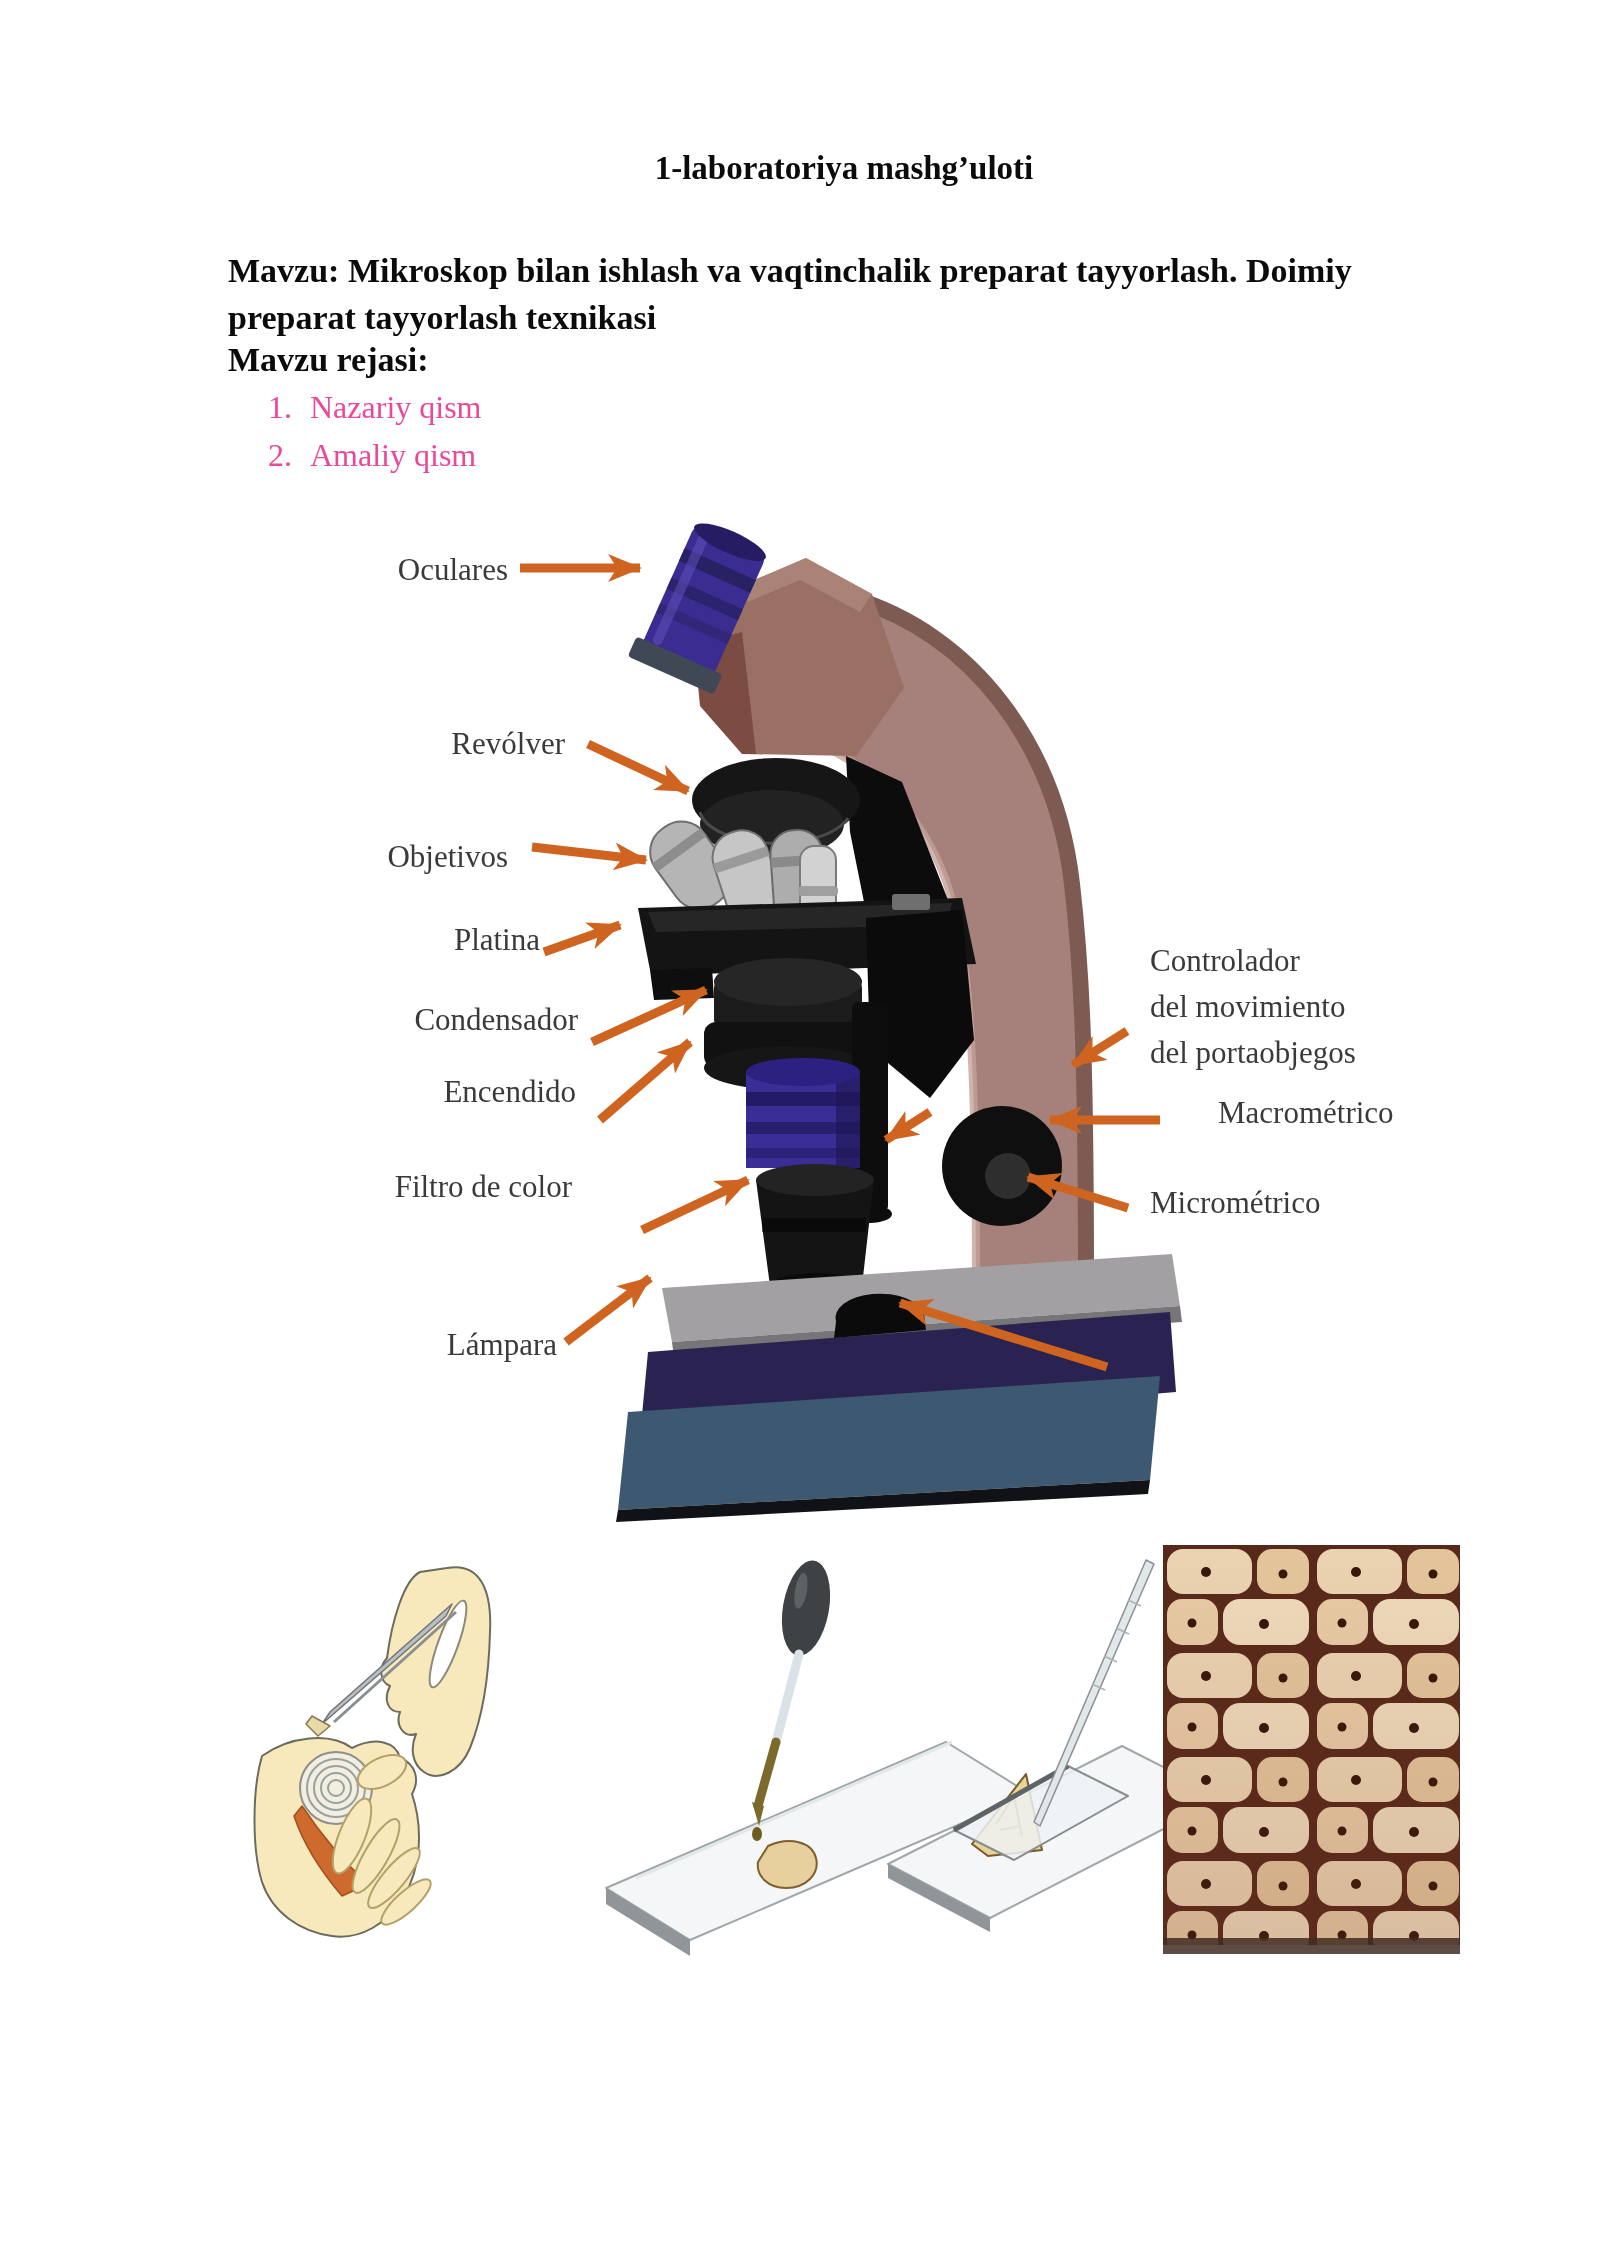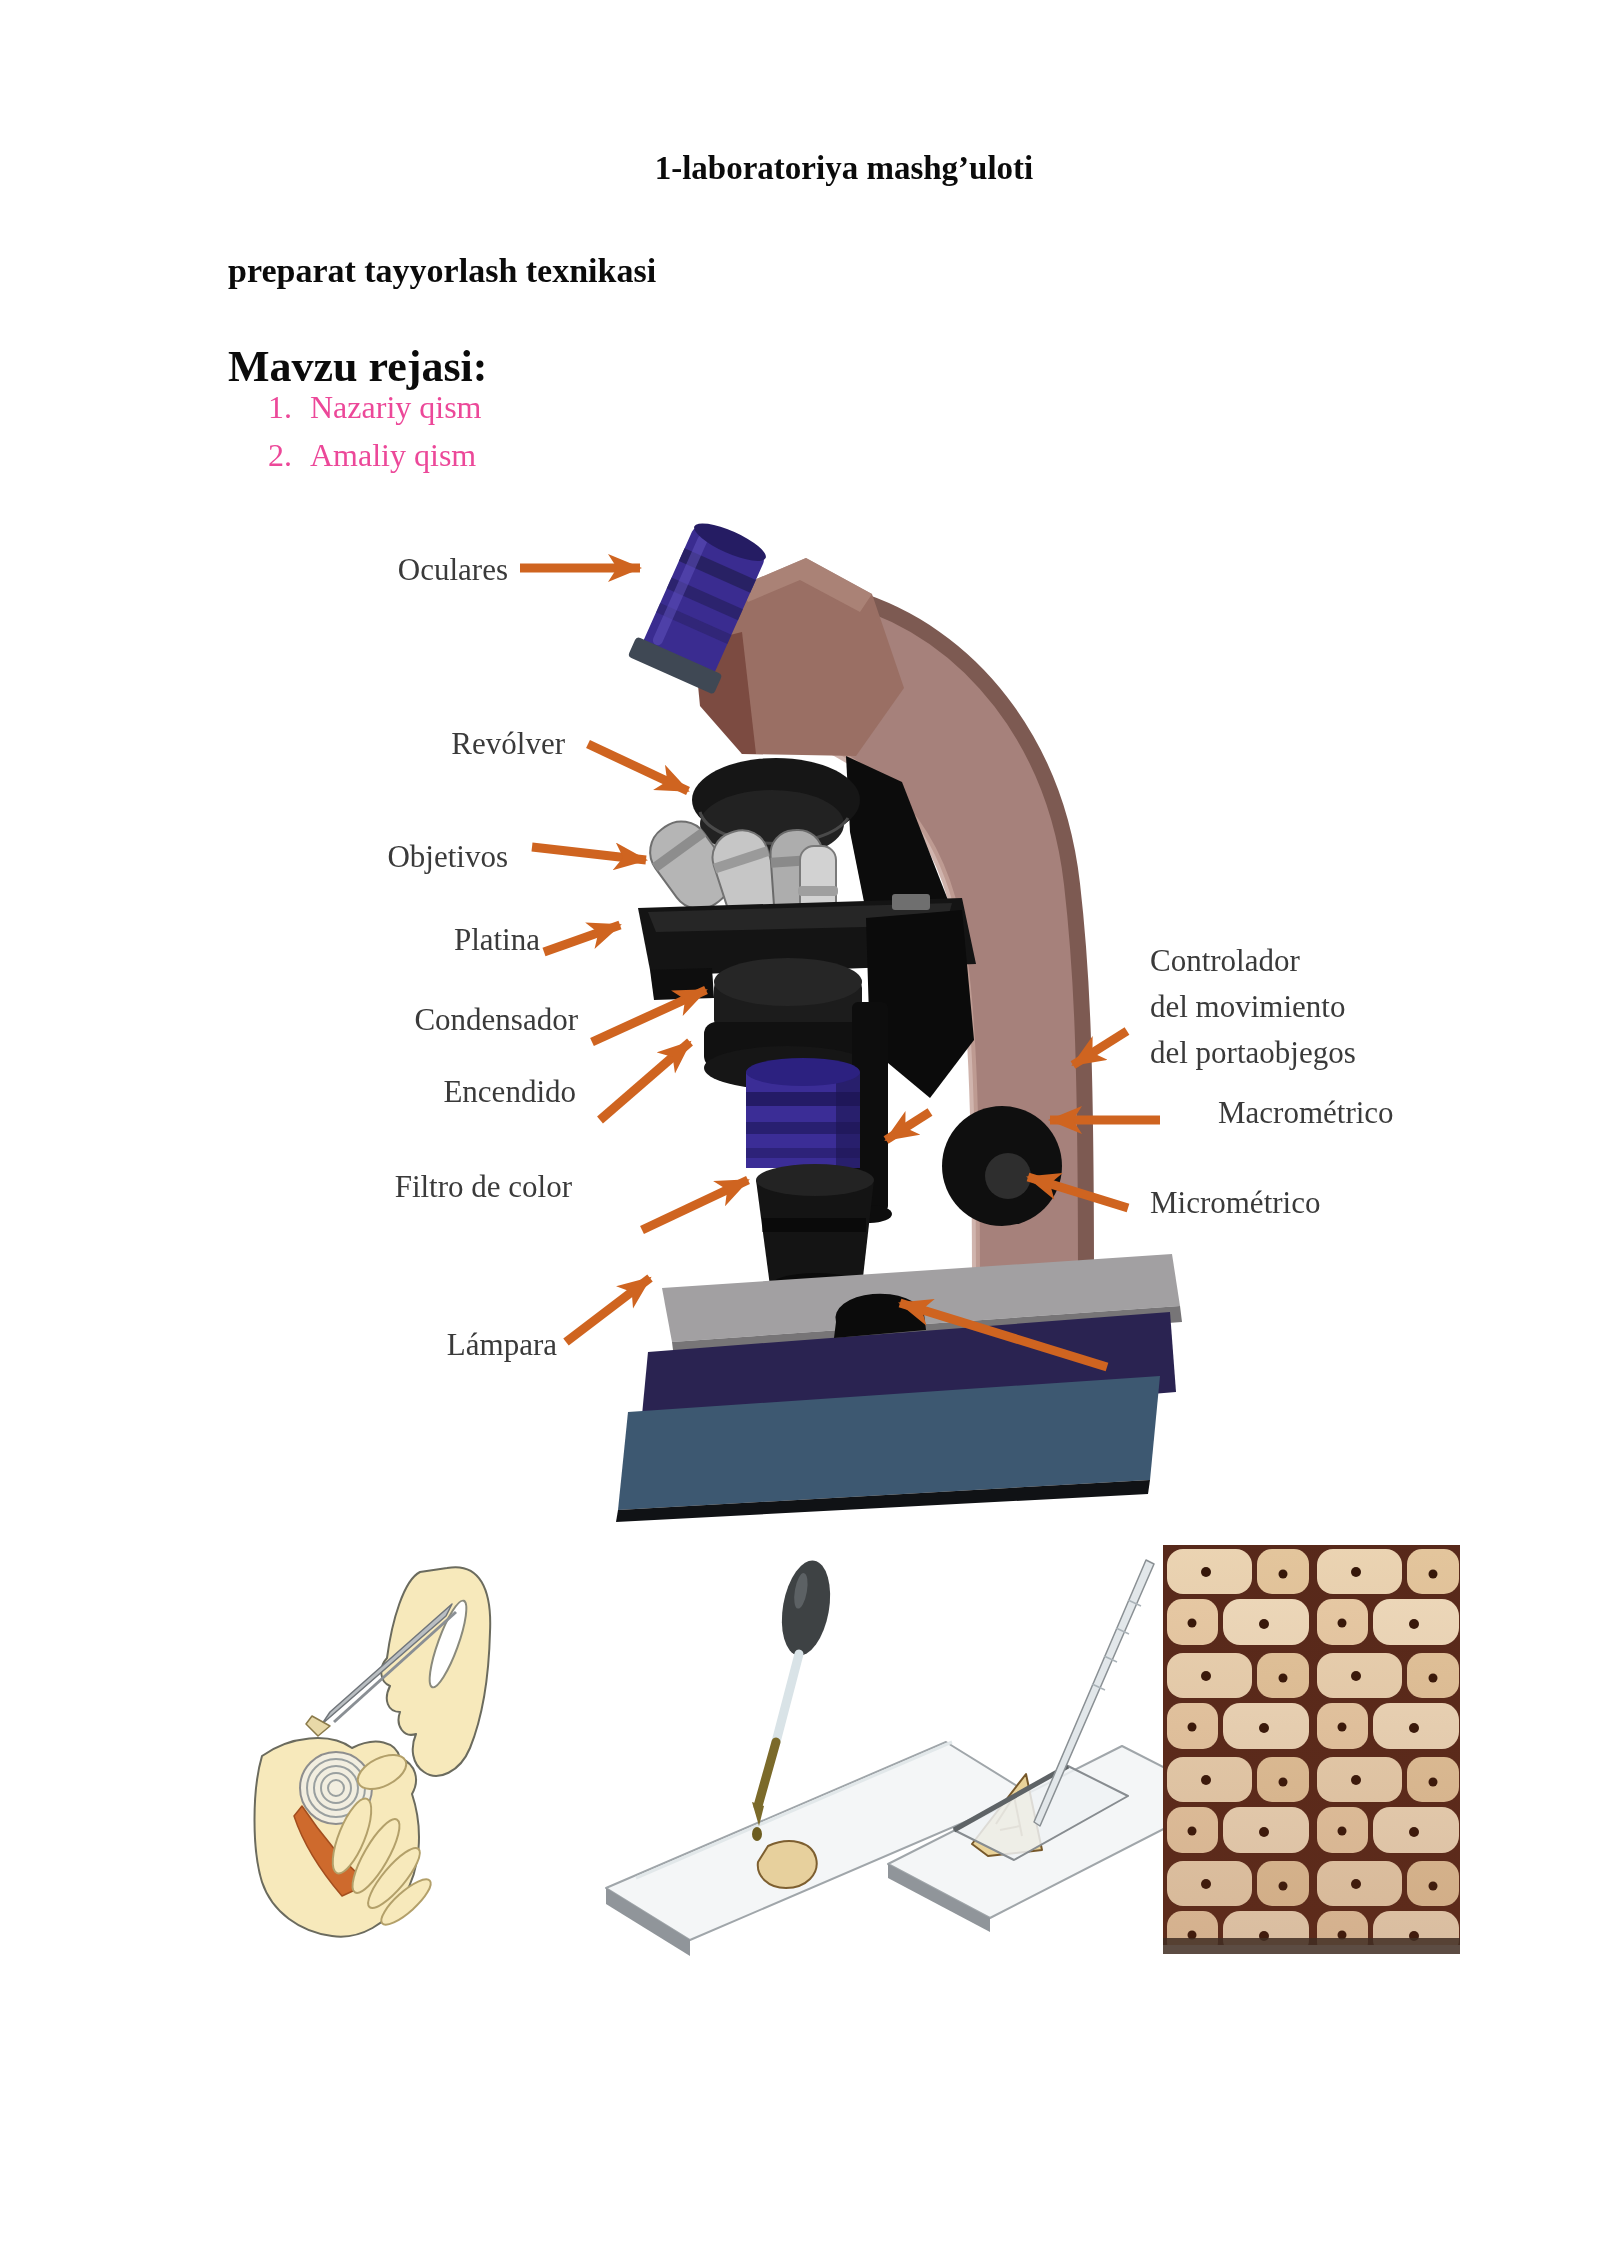--- a/index.html
+++ b/index.html
@@ -3,21 +3,21 @@
 <meta charset="utf-8">
 <style>
   html,body{margin:0;padding:0;background:#ffffff;}
   .page{position:relative;width:1600px;height:2262px;background:#fff;overflow:hidden;
         font-family:"Liberation Serif", serif;}
   .doc-title{position:absolute;top:150px;left:0;width:1600px;text-align:center;
              font-size:33px;font-weight:bold;color:#0b0b0b;padding-left:44px;}
   .topic{position:absolute;top:247px;left:228px;width:1260px;
          font-size:34px;font-weight:bold;line-height:47px;color:#0b0b0b;}
   .topic div{white-space:nowrap;}
-  .plan-heading{position:absolute;top:341px;left:228px;font-size:44px;font-weight:bold;color:#0b0b0b;}
+  .plan-heading{position:absolute;top:341px;left:228px;font-size:34px;font-weight:bold;color:#0b0b0b;}
   .plan-item{position:absolute;left:268px;font-size:32px;font-weight:normal;color:#ec4899;white-space:nowrap;}
   .plan-item .num{display:inline-block;min-width:42px;}
   .figure{position:absolute;inset:0;}
   .art{position:absolute;left:0;top:0;width:1600px;height:2262px;}
   .lbl{position:absolute;font-family:Liberation Serif, serif;font-size:31px;
        color:#3a3a3a;white-space:nowrap;line-height:38px;}
   .lbl.block span{display:block;}
   
   .lbl-oculares{right:1092px;top:551px;}
   .lbl-revolver{right:1035px;top:725px;}
@@ -34,20 +34,21 @@
   .lbl-reostato{left:1131px;top:1284px;line-height:47px;}
 </style>
 </head>
 <body>
 
 <div class="page">
 
   <div class="doc-title">1-laboratoriya mashg’uloti</div>
 
   <div class="topic">
+    <div>Mavzu: Mikroskop bilan ishlash va vaqtinchalik preparat tayyorlash. Doimiy</div>
     <div>preparat tayyorlash texnikasi</div>
   </div>
 
   <div class="plan-heading">Mavzu rejasi:</div>
 
   <div class="plan-item" style="top:389px;">
     <span class="num">1.</span><span>Nazariy qism</span>
   </div>
   <div class="plan-item" style="top:437px;">
     <span class="num">2.</span><span>Amaliy qism</span>

